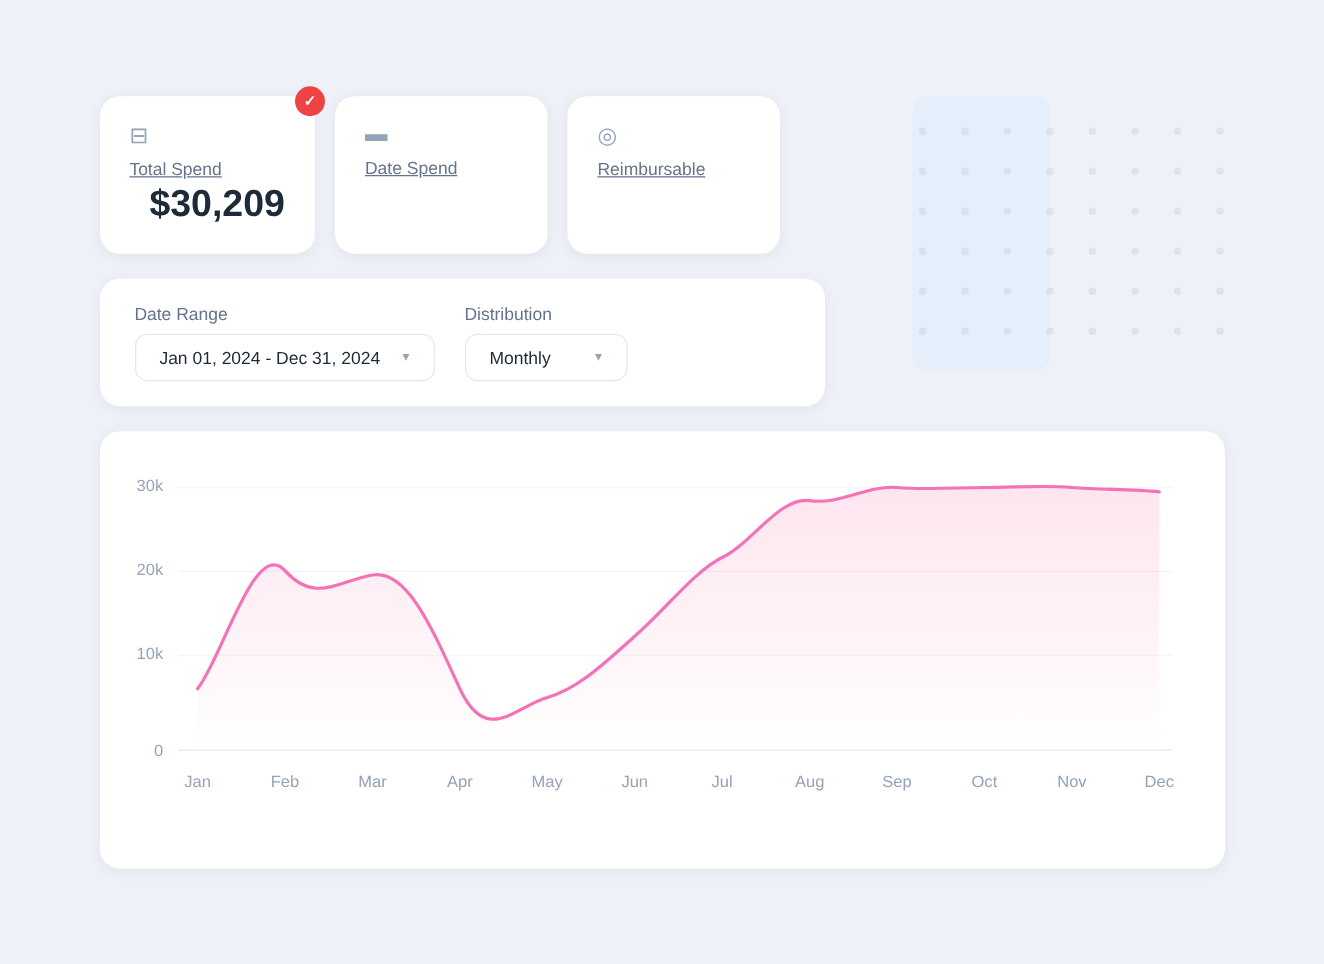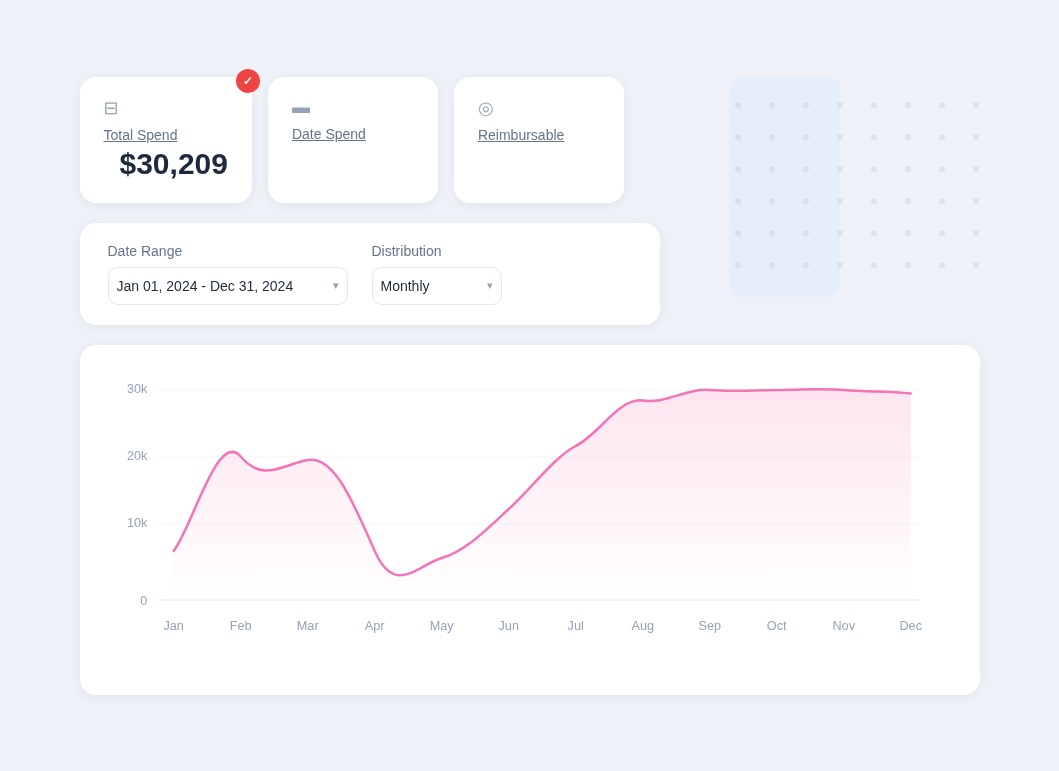--- a/index.html
+++ b/index.html
@@ -107,21 +107,21 @@
       gap: 8px;
     }
     .filter-label {
       font-size: 14px;
       color: #64748b;
       font-weight: 400;
     }
     .filter-select {
       border: 1.5px solid #e2e8f0;
       border-radius: 10px;
-      padding: 10px 8px;
+      padding: 10px 19px;
       font-size: 14px;
       color: #1e293b;
       background: #ffffff;
       cursor: pointer;
       display: flex;
       align-items: center;
       gap: 8px;
       white-space: nowrap;
     }
     .filter-select-date {
@@ -132,21 +132,21 @@
     }
     .chevron {
       color: #94a3b8;
       font-size: 11px;
       margin-left: auto;
     }
     
     .chart-card {
       background: #ffffff;
       border-radius: 16px;
-      padding: 30px 40px 20px;
+      padding: 30px 22px 20px;
       box-shadow: 0 2px 12px rgba(0,0,0,0.06);
       position: relative;
       z-index: 2;
       text-align: center;
     }
     .chart-area {
       width: 100%;
       height: 300px;
       position: relative;
     }

